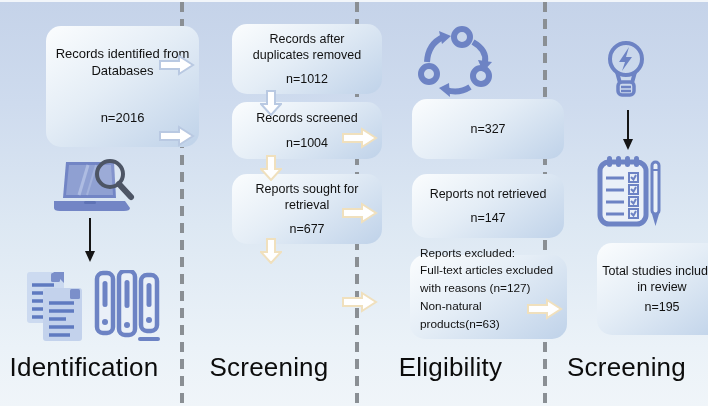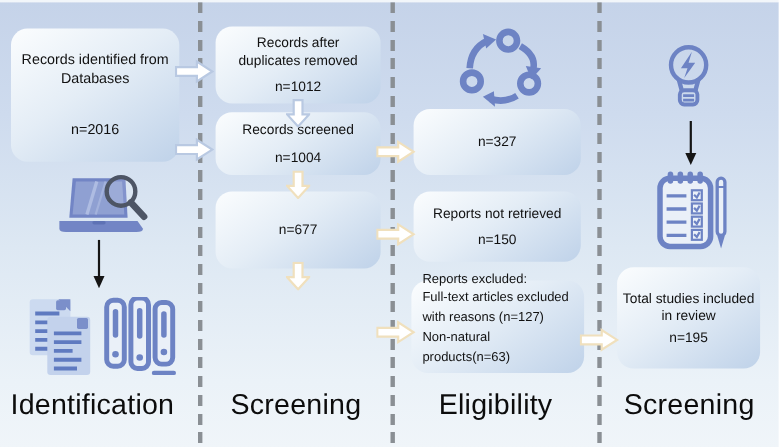--- a/index.html
+++ b/index.html
@@ -16,21 +16,21 @@
     background:repeating-linear-gradient(to bottom,#8a8f94 0 10px,transparent 10px 17px);
   }
   .flow-box{
     position:absolute;
     border-radius:15px;
     background:linear-gradient(145deg,#fbfdfe 0%,#e4edf6 45%,#bfd2e9 100%);
     display:flex;flex-direction:column;justify-content:center;align-items:center;
     gap:8px;
     color:#111;
     font-size:12.5px;line-height:1.3;text-align:center;
-    padding:6px 8px;box-sizing:border-box;
+    padding:6px 8px;box-sizing:border-box;margin-left:36px;
   }
   .flow-box .bx-title{width:100%;}
   .detail-box{
     align-items:flex-start;text-align:left;
     font-size:11.8px;line-height:1.5;gap:0;
     padding:8px 6px 24px 10px;
   }
   .stage-label{
     position:absolute;top:350px;
     text-align:center;color:#0c0c0c;
@@ -114,20 +114,21 @@
     <div class="bx-title">Records after duplicates removed</div>
     <div>n=1012</div>
   </div>
 
   <div class="flow-box" style="left:196px;top:100px;width:150px;height:57px">
     <div class="bx-title">Records screened</div>
     <div>n=1004</div>
   </div>
 
   <div class="flow-box" style="left:196px;top:172px;width:150px;height:70px">
+    <div class="bx-title" style="width:120px">Reports sought for retrieval</div>
     <div>n=677</div>
   </div>
 
 
   <div class="stage-label" style="left:182px;width:174px">Screening</div>
 
   <div class="arrow" style="left:260px;top:88px">
     <svg width="22" height="26" viewBox="0 0 22 26">
         <path d="M7 1 h8 v13 h6 L11 25 L1 14 h6 Z" fill="#fff" stroke="#b9c9e2" stroke-width="2"></path>
       </svg>
@@ -167,21 +168,21 @@
       <polygon points="24,7 36,12 27,20" fill="#6d83c4"></polygon>
     </svg>
   </div>
 
   <div class="flow-box" style="left:376px;top:97px;width:152px;height:60px">
     <div>n=327</div>
   </div>
 
   <div class="flow-box" style="left:376px;top:172px;width:152px;height:64px">
     <div class="bx-title">Reports not retrieved</div>
-    <div>n=150</div>
+    <div>n=147</div>
   </div>
 
   <div class="flow-box detail-box" style="left:374px;top:253px;width:157px;height:84px">
     <div>Reports excluded:</div>
     <div>Full-text articles excluded</div>
     <div>with reasons (n=127)</div>
     <div>Non-natural products(n=63)</div>
   </div>
 
   <div class="stage-label" style="left:358px;width:185px">Eligibility</div>

